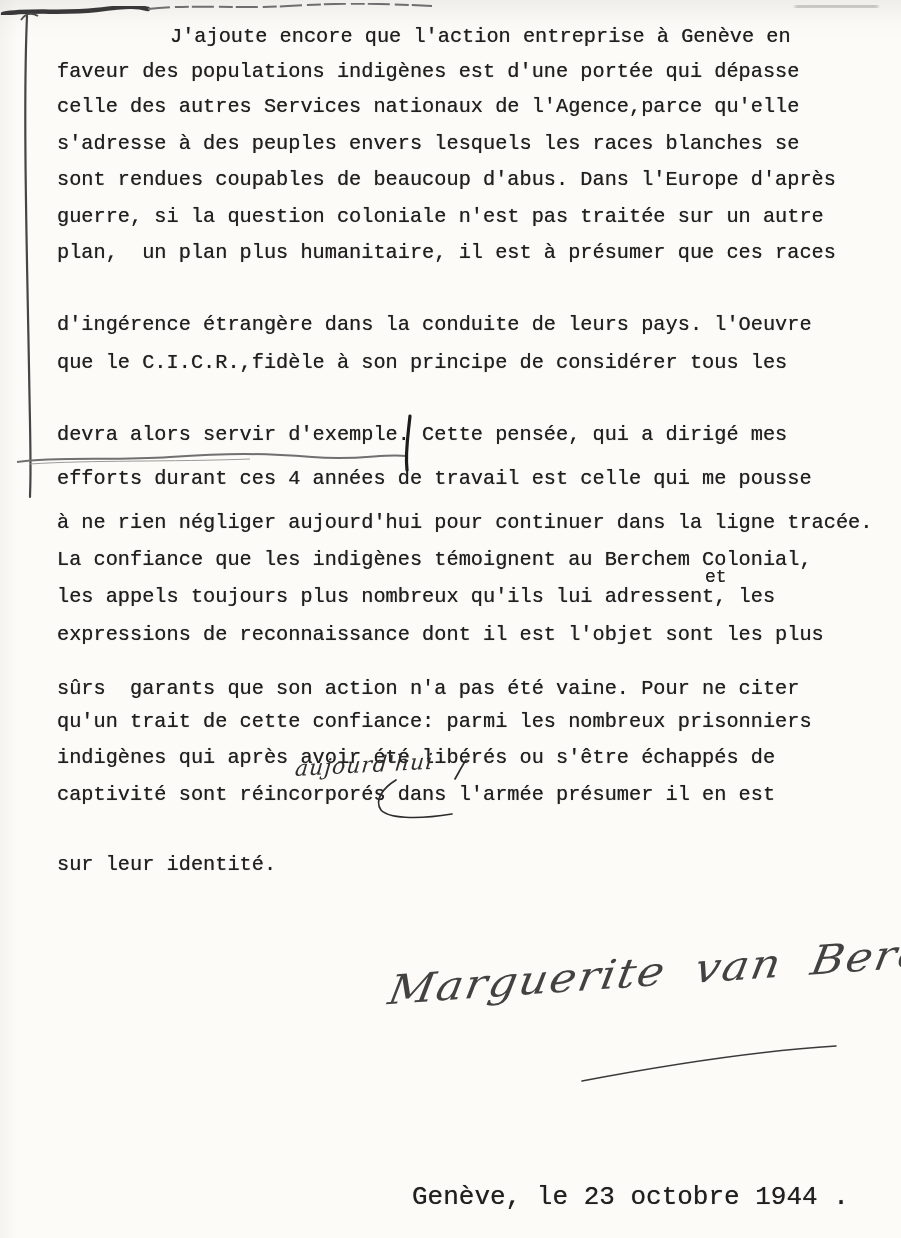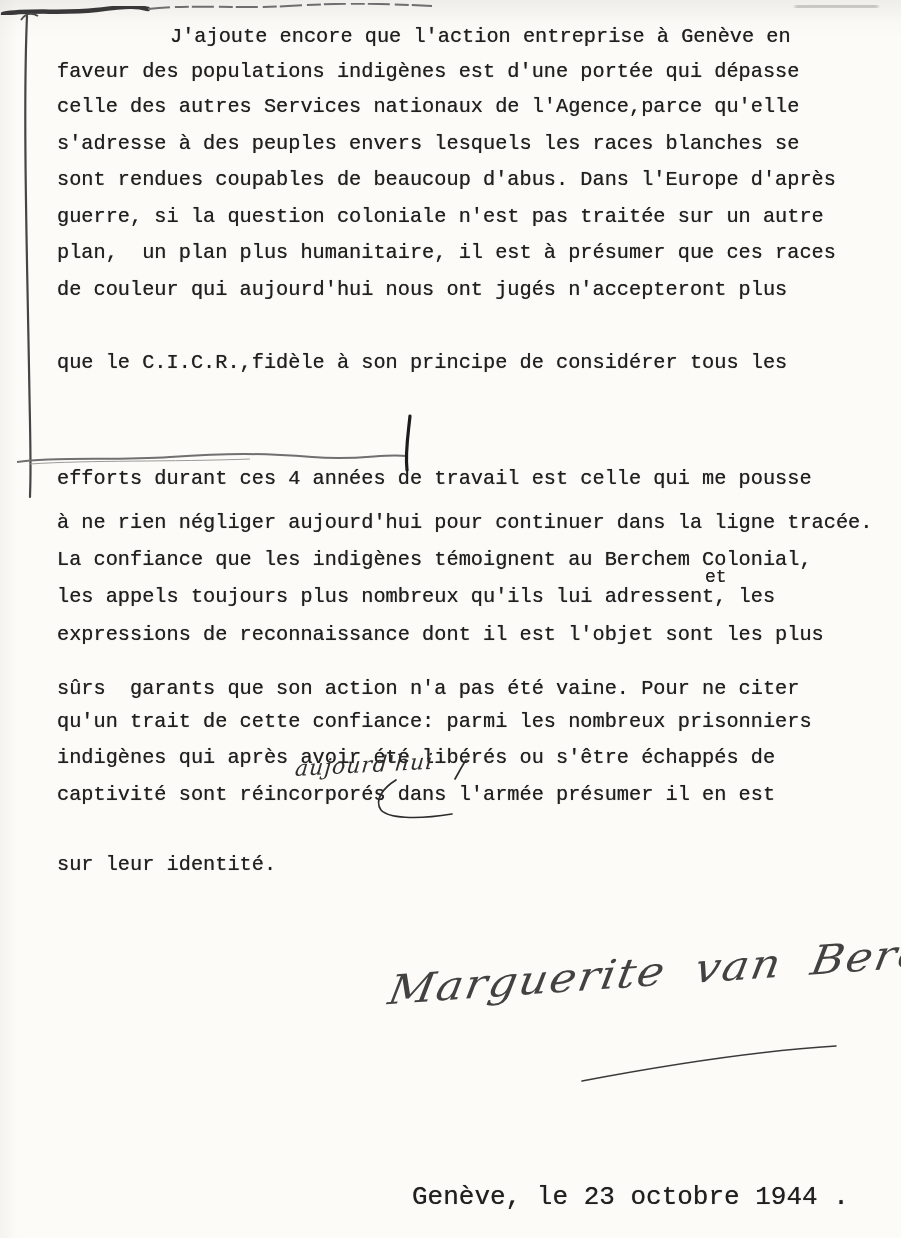--- a/index.html
+++ b/index.html
@@ -77,22 +77,23 @@
 
 <div class="page">
 
   <div class="tline" style="top:27px;left:170px">J'ajoute encore que l'action entreprise à Genève en</div>
   <div class="tline" style="top:62px;left:57px">faveur des populations indigènes est d'une portée qui dépasse</div>
   <div class="tline" style="top:97px;left:57px">celle des autres Services nationaux de l'Agence,parce qu'elle</div>
   <div class="tline" style="top:134px;left:57px">s'adresse à des peuples envers lesquels les races blanches se</div>
   <div class="tline" style="top:170px;left:57px">sont rendues coupables de beaucoup d'abus. Dans l'Europe d'après</div>
   <div class="tline" style="top:207px;left:57px">guerre, si la question coloniale n'est pas traitée sur un autre</div>
   <div class="tline" style="top:243px;left:57px">plan,  un plan plus humanitaire, il est à présumer que ces races</div>
-  <div class="tline" style="top:280px;left:57px">de couleur qui aujourd'hui nous ont jugés n'accepteront plus</div>
+  <div class="tline" style="top:315px;left:57px">d'ingérence étrangère dans la conduite de leurs pays. l'Oeuvre</div>
   <div class="tline" style="top:353px;left:57px">que le C.I.C.R.,fidèle à son principe de considérer tous les</div>
+  <div class="tline" style="top:425px;left:57px">devra alors servir d'exemple. Cette pensée, qui a dirigé mes</div>
   <div class="tline" style="top:469px;left:57px">efforts durant ces 4 années de travail est celle qui me pousse</div>
   <div class="tline" style="top:513px;left:57px">à ne rien négliger aujourd'hui pour continuer dans la ligne tracée.</div>
   <div class="tline" style="top:550px;left:57px">La confiance que les indigènes témoignent au Berchem Colonial,</div>
   <div class="tline" style="top:587px;left:57px">les appels toujours plus nombreux qu'ils lui adressent, les</div>
   <div class="tline" style="top:625px;left:57px">expressions de reconnaissance dont il est l'objet sont les plus</div>
   <div class="tline" style="top:679px;left:57px">sûrs  garants que son action n'a pas été vaine. Pour ne citer</div>
   <div class="tline" style="top:712px;left:57px">qu'un trait de cette confiance: parmi les nombreux prisonniers</div>
   <div class="tline" style="top:748px;left:57px">indigènes qui après avoir été libérés ou s'être échappés de</div>
   <div class="tline" style="top:785px;left:57px">captivité sont réincorporés dans l'armée présumer il en est</div>
   <div class="tline" style="top:855px;left:57px">sur leur identité.</div>

